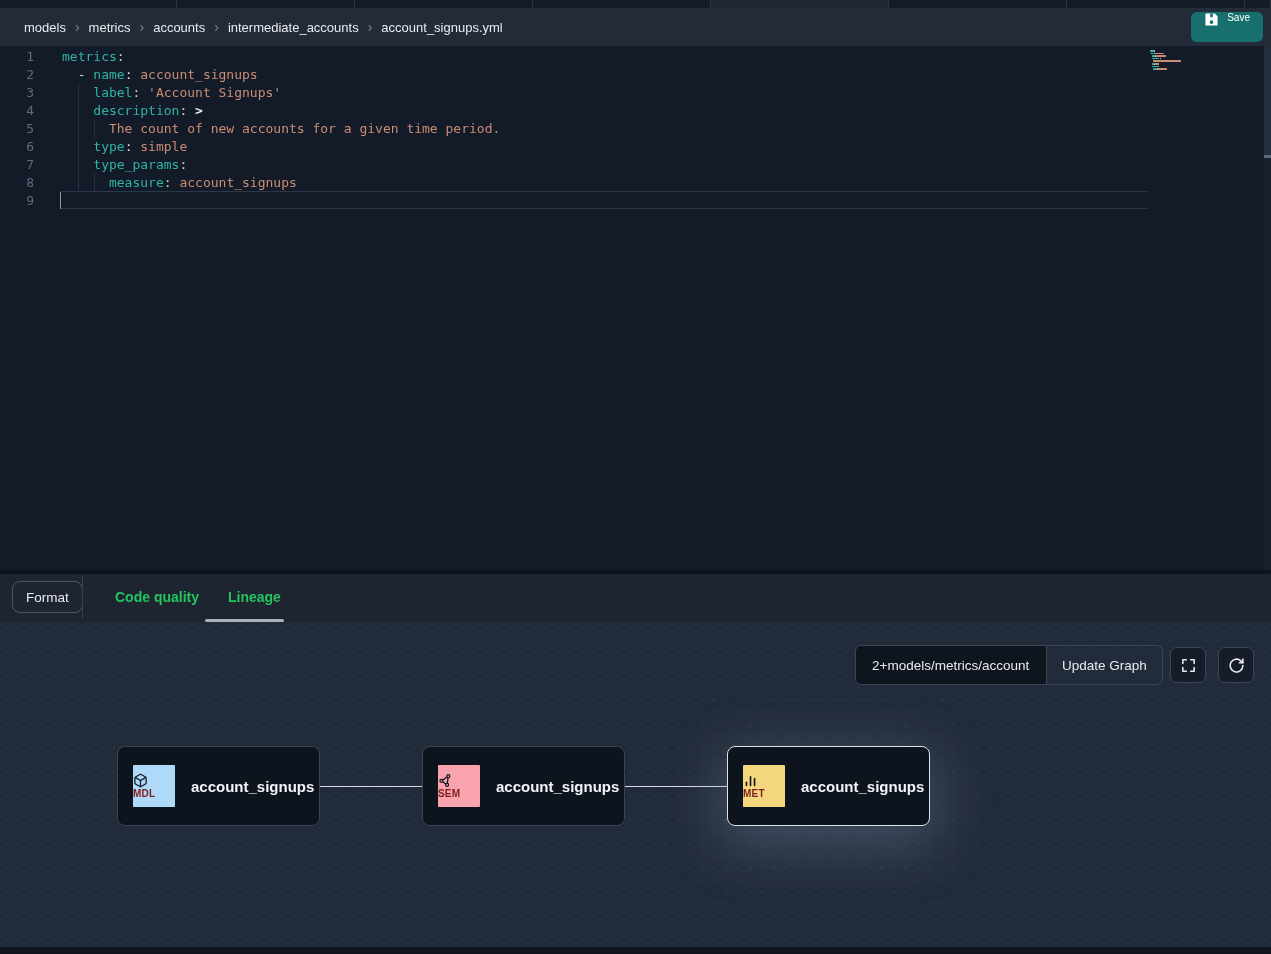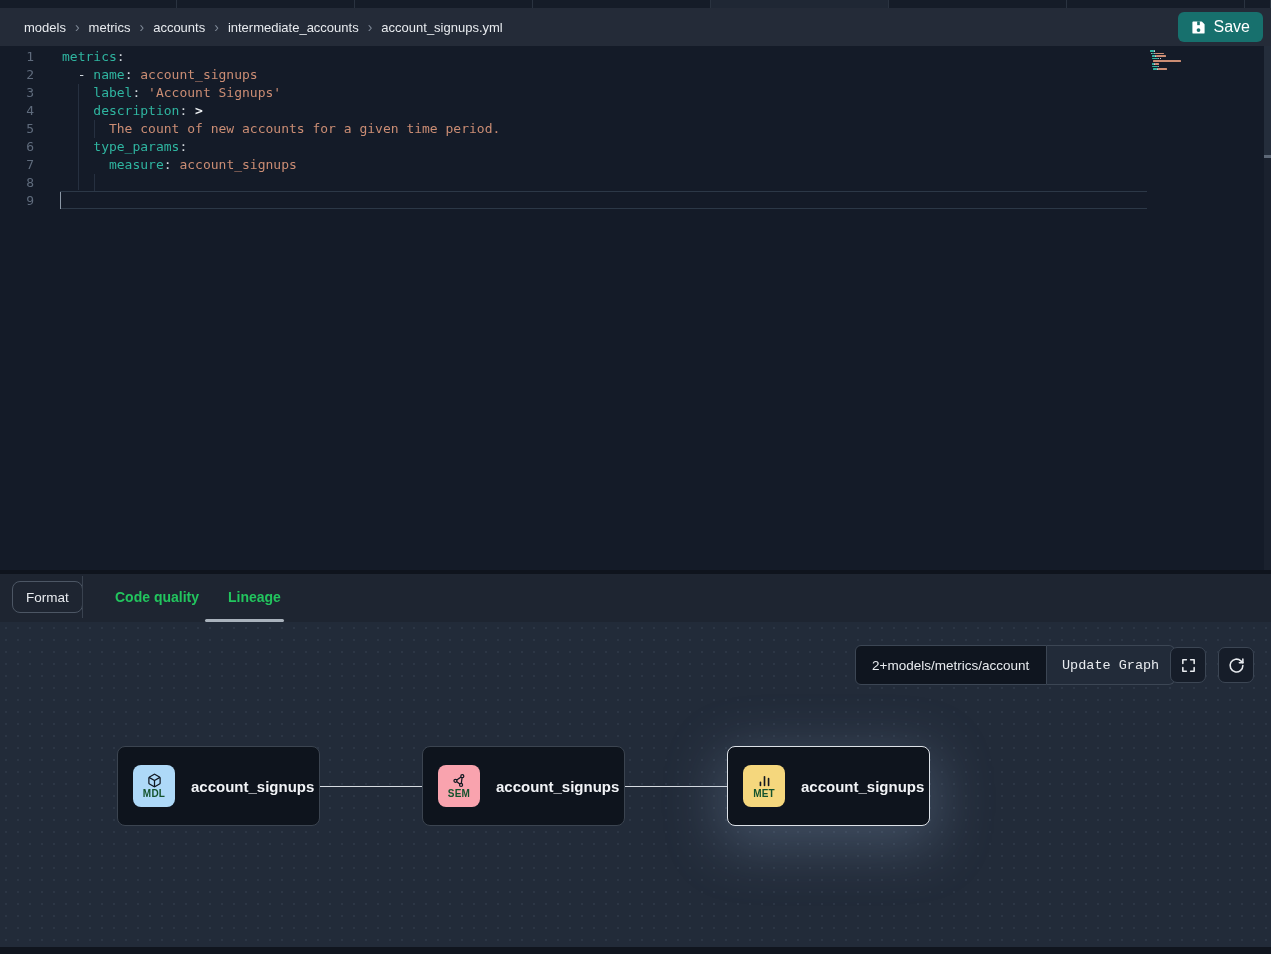--- a/index.html
+++ b/index.html
@@ -11,21 +11,21 @@
   .tabstrip { position:absolute; top:0; left:0; width:1271px; height:8px; background:#10151e; }
   .tabseg { position:absolute; top:0; height:8px; background:#151c28; border-right:1px solid #2a3340; }
   .tabseg.active { background:#1f2734; }
 
   
   .crumbbar { position:absolute; top:8px; left:0; width:1271px; height:38px; background:#242b38;
               display:flex; align-items:center; padding:0 8px 0 24px; }
   .crumb { color:#e8ebef; font-size:13px; cursor:pointer; }
   .crumb-sep { color:#7e8896; margin:0 9px; font-size:14px; }
   .save-btn { margin-left:auto; height:30px; background:#17706d; border:none; border-radius:6px;
-              color:#fff; font-size:16px; display:flex; align-items:center; gap:8px;
+              color:#fff; font-size:10px; display:flex; gap:8px;
               padding:0 13px; cursor:pointer; font-family:inherit; }
 
   
   .editor { position:absolute; top:46px; left:0; width:1271px; height:524px; background:#141b28;
             font-family:"DejaVu Sans Mono", monospace; font-size:13px; }
   .gutter { position:absolute; left:0; top:2px; width:34px; text-align:right; color:#5f6b7c; }
   .gutter div { height:18px; line-height:18px; }
   .codepane { position:absolute; left:62px; top:2px; right:124px; }
   .cl { height:18px; line-height:18px; white-space:pre; color:#d2d8de; }
   .tok-key { color:#2fb5a0; } .tok-val { color:#cb8d74; }
@@ -61,33 +61,33 @@
             background-image:radial-gradient(circle, #2c3645 1px, rgba(0,0,0,0) 1.3px);
             background-size:12px 12px; }
   .canvas-bottom { position:absolute; left:0; bottom:0; width:1271px; height:7px; background:#10151e; }
 
   .filter-group { position:absolute; left:855px; top:23px; height:40px; display:flex; }
   .filter-input { width:192px; height:40px; background:#0f151f; border:1px solid #3c4654;
                   border-radius:6px 0 0 6px; color:#e8ebef; font-size:13.5px; padding:0 16px;
                   font-family:inherit; outline:none; }
   .update-btn { height:40px; background:#222b39; border:1px solid #3c4654; border-left:none;
                 border-radius:0 6px 6px 0; color:#e8ebef; font-size:13.5px; padding:0 15px;
-                font-family:Liberation Mono, monospace; cursor:pointer; white-space:nowrap; }
+                font-family:Liberation Sans, sans-serif; cursor:pointer; white-space:nowrap; }
   .icon-btn { position:absolute; top:25px; width:36px; height:36px; background:#161d29;
               border:1px solid #3c4654; border-radius:7px; display:flex; align-items:center;
               justify-content:center; cursor:pointer; }
   #btn-fullscreen { left:1170px; } #btn-refresh { left:1218px; }
 
   .node { position:absolute; top:124px; width:203px; height:80px; background:#0e141d;
           border:1px solid #3b4450; border-radius:8px; display:flex; align-items:center;
           padding-left:15px; gap:16px; cursor:pointer; }
   .node.selected { border:1.5px solid #dde2e8;
                    box-shadow:0 14px 55px 8px rgba(145,168,200,0.28); }
-  .badge { width:42px; height:42px; border-radius:8px; display:flex; flex-direction:column;
-           align-items:center; justify-content:center; color:#14532d; flex:0 0 auto; }
+  .badge { width:42px; height:42px; border-radius:1px; display:flex; flex-direction:column;
+           justify-content:center; color:#7f1d1d; flex:0 0 auto; }
   .badge svg { width:15px; height:15px; display:block; }
   .badge-label { font-size:10px; font-weight:bold; letter-spacing:0.2px; line-height:12px; }
   .node-label { color:#f1f3f6; font-size:15px; font-weight:600; }
   .edge { position:absolute; top:164px; height:1px; background:#d6dbe1; }
 </style>
 </head>
 <body>
 
 <div class="app">
 
@@ -140,20 +140,21 @@
       </div>
     <div class="indent-guide" style="left:78px; top:38px; height:106px;"></div>
     <div class="indent-guide" style="left:94px; top:74px; height:18px;"></div>
     <div class="indent-guide" style="left:94px; top:128px; height:18px;"></div>
     <div class="codepane" id="codepane">
         <div class="cl"><span class="tok-key">metrics</span><span class="tok-punc">:</span></div>
         <div class="cl"><span class="tok-plain">  </span><span class="tok-punc">- </span><span class="tok-key">name</span><span class="tok-punc">:</span><span class="tok-val"> account_signups</span></div>
         <div class="cl"><span class="tok-plain">    </span><span class="tok-key">label</span><span class="tok-punc">:</span><span class="tok-val"> 'Account Signups'</span></div>
         <div class="cl"><span class="tok-plain">    </span><span class="tok-key">description</span><span class="tok-punc">:</span><span class="tok-plain"> </span><span class="tok-op">&gt;</span></div>
         <div class="cl"><span class="tok-plain">      </span><span class="tok-val">The count of new accounts for a given time period.</span></div>
+        <div class="cl"><span class="tok-plain">    </span><span class="tok-key">type</span><span class="tok-punc">:</span><span class="tok-val"> simple</span></div>
         <div class="cl"><span class="tok-plain">    </span><span class="tok-key">type_params</span><span class="tok-punc">:</span></div>
         <div class="cl"><span class="tok-plain">      </span><span class="tok-key">measure</span><span class="tok-punc">:</span><span class="tok-val"> account_signups</span></div>
         <div class="cl"></div>
       </div>
     <div class="cur-line" id="curline" style="top: 145px;"></div>
     <div class="cursor" id="cursor" style="top: 146px; height: 17px;"></div>
     <div class="minimap" id="minimap">
         <div class="mm-row">
           <span class="mm-bar" style="width: 4px; background: rgb(47, 181, 160);"></span>
           <span class="mm-bar" style="width: 1px; background: rgb(207, 213, 220);"></span>

